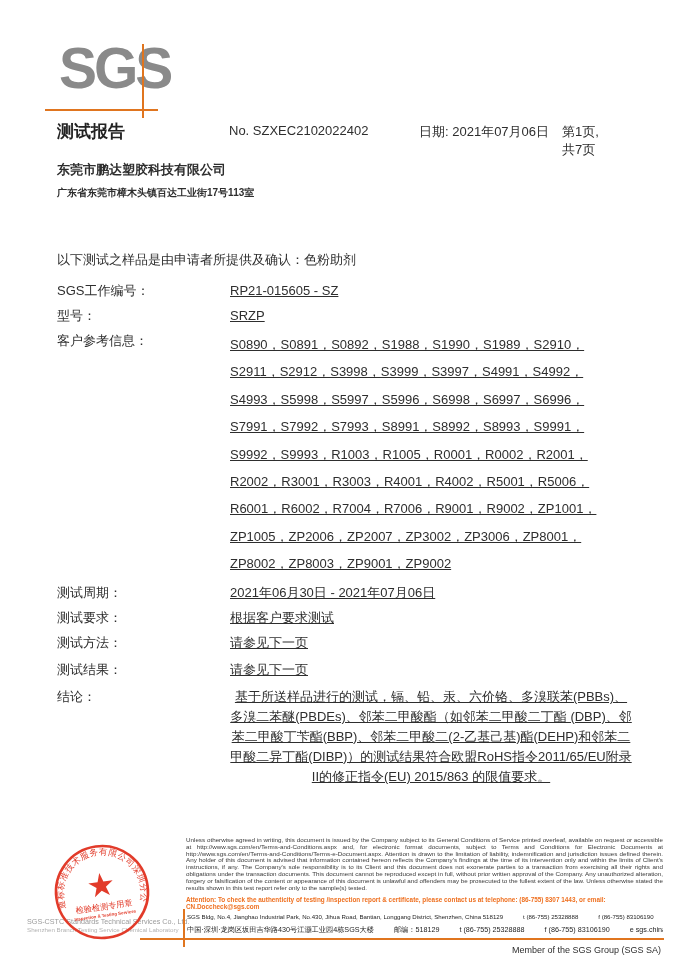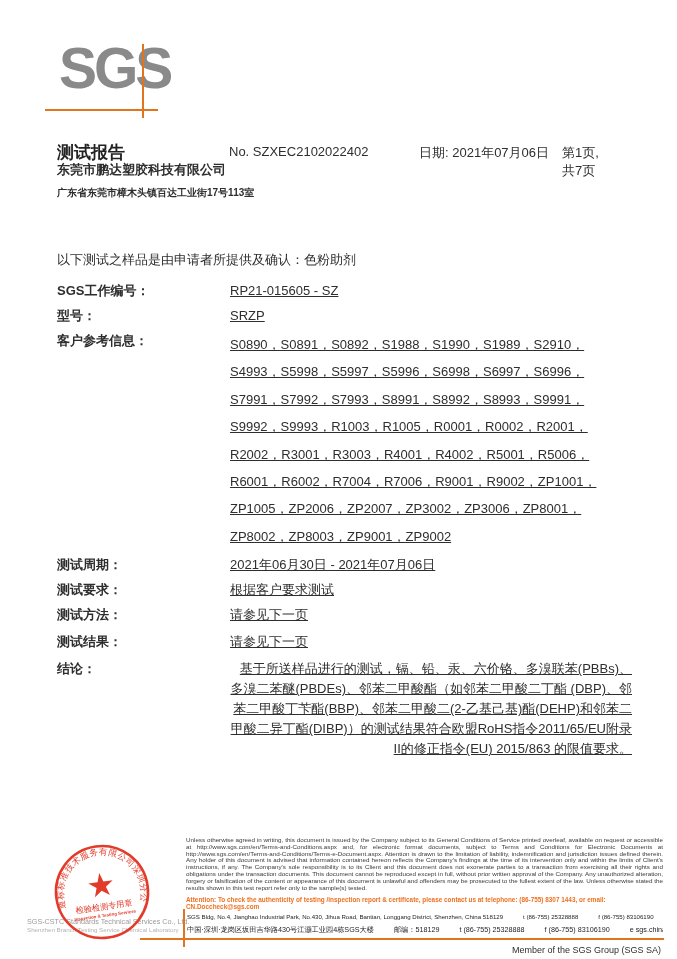--- a/index.html
+++ b/index.html
@@ -8,39 +8,39 @@
   .page { position:relative; width:677px; height:959px; background:#fff; overflow:hidden; }
 
   
   .logo-block { position:absolute; left:45px; top:28px; width:130px; height:80px;margin-top:12px; }
   .logo-text { position:absolute; left:14px; top:0px; font-size:57px; font-weight:700;
                letter-spacing:-3px; color:#8a8a8a; line-height:1; }
   .logo-hline { position:absolute; left:0px; top:69px; width:113px; height:2px; background:#e0751f; }
   .logo-vline { position:absolute; left:97px; top:4px; width:2px; height:74px; background:#e0751f; }
 
   
-  .title-row { position:absolute; left:0; top:120px; width:599px; height:24px;margin-top:21px; }
+  .title-row { position:absolute; left:0; top:120px; width:599px; height:24px; }
   .doc-title { position:absolute; left:57px; top:0; font-size:17px; font-weight:700; color:#222; }
   .report-no { position:absolute; left:229px; top:3px; font-size:13px; }
   .report-date { position:absolute; left:419px; top:3px; font-size:13px; }
   .page-info { position:absolute; left:562px; top:3px; font-size:13px; }
 
   
   .company-name { position:absolute; left:57px; top:161px; font-size:13px; font-weight:600; }
   .company-address { position:absolute; left:57px; top:186px; font-size:10px; font-weight:600; }
 
   
   .info { position:absolute; left:57px; top:250px; width:575px; font-size:13px; }
   .intro { margin-bottom:11px; line-height:20px; }
   .row { display:flex; margin-bottom:5px; }
-  .row .label { width:173px; flex-shrink:0; line-height:20px;font-weight:bold; }
+  .row .label { width:173px; flex-shrink:0; line-height:20px; }
   .row .value { flex:1; line-height:20px;text-decoration:underline; }
   .ref-lines .line { line-height:27.4px; }
   .row.gap-top { margin-top:7px; }
-  .conclusion-text { line-height:22px; text-align:right; }
+  .conclusion-text { line-height:22px; text-align:center; }
 
   
   .footer { position:absolute; left:0; top:830px; width:677px; height:129px; font-size:6.3px; }
 
   .fineprint { position:absolute; left:186px; top:7px; width:477px; color:#3a3a3a;
                font-size:6.25px; line-height:6.8px; text-align:justify; }
   .attention { position:absolute; left:186px; top:66px; width:477px; color:#ef7020;
                font-weight:700; font-size:6.4px; line-height:7px; }
   .addr-row { position:absolute; left:187px; width:476px; display:flex; gap:20px;
               white-space:nowrap; overflow:hidden; color:#1e1e1e; }
@@ -88,20 +88,21 @@
 
     <div class="row">
       <div class="label">型号：</div>
       <div class="value">SRZP</div>
     </div>
 
     <div class="row">
       <div class="label">客户参考信息：</div>
       <div class="value ref-lines">
         <div class="line">S0890，S0891，S0892，S1988，S1990，S1989，S2910，</div>
+        <div class="line">S2911，S2912，S3998，S3999，S3997，S4991，S4992，</div>
         <div class="line">S4993，S5998，S5997，S5996，S6998，S6997，S6996，</div>
         <div class="line">S7991，S7992，S7993，S8991，S8992，S8993，S9991，</div>
         <div class="line">S9992，S9993，R1003，R1005，R0001，R0002，R2001，</div>
         <div class="line">R2002，R3001，R3003，R4001，R4002，R5001，R5006，</div>
         <div class="line">R6001，R6002，R7004，R7006，R9001，R9002，ZP1001，</div>
         <div class="line">ZP1005，ZP2006，ZP2007，ZP3002，ZP3006，ZP8001，</div>
         <div class="line">ZP8002，ZP8003，ZP9001，ZP9002</div>
       </div>
     </div>
 

